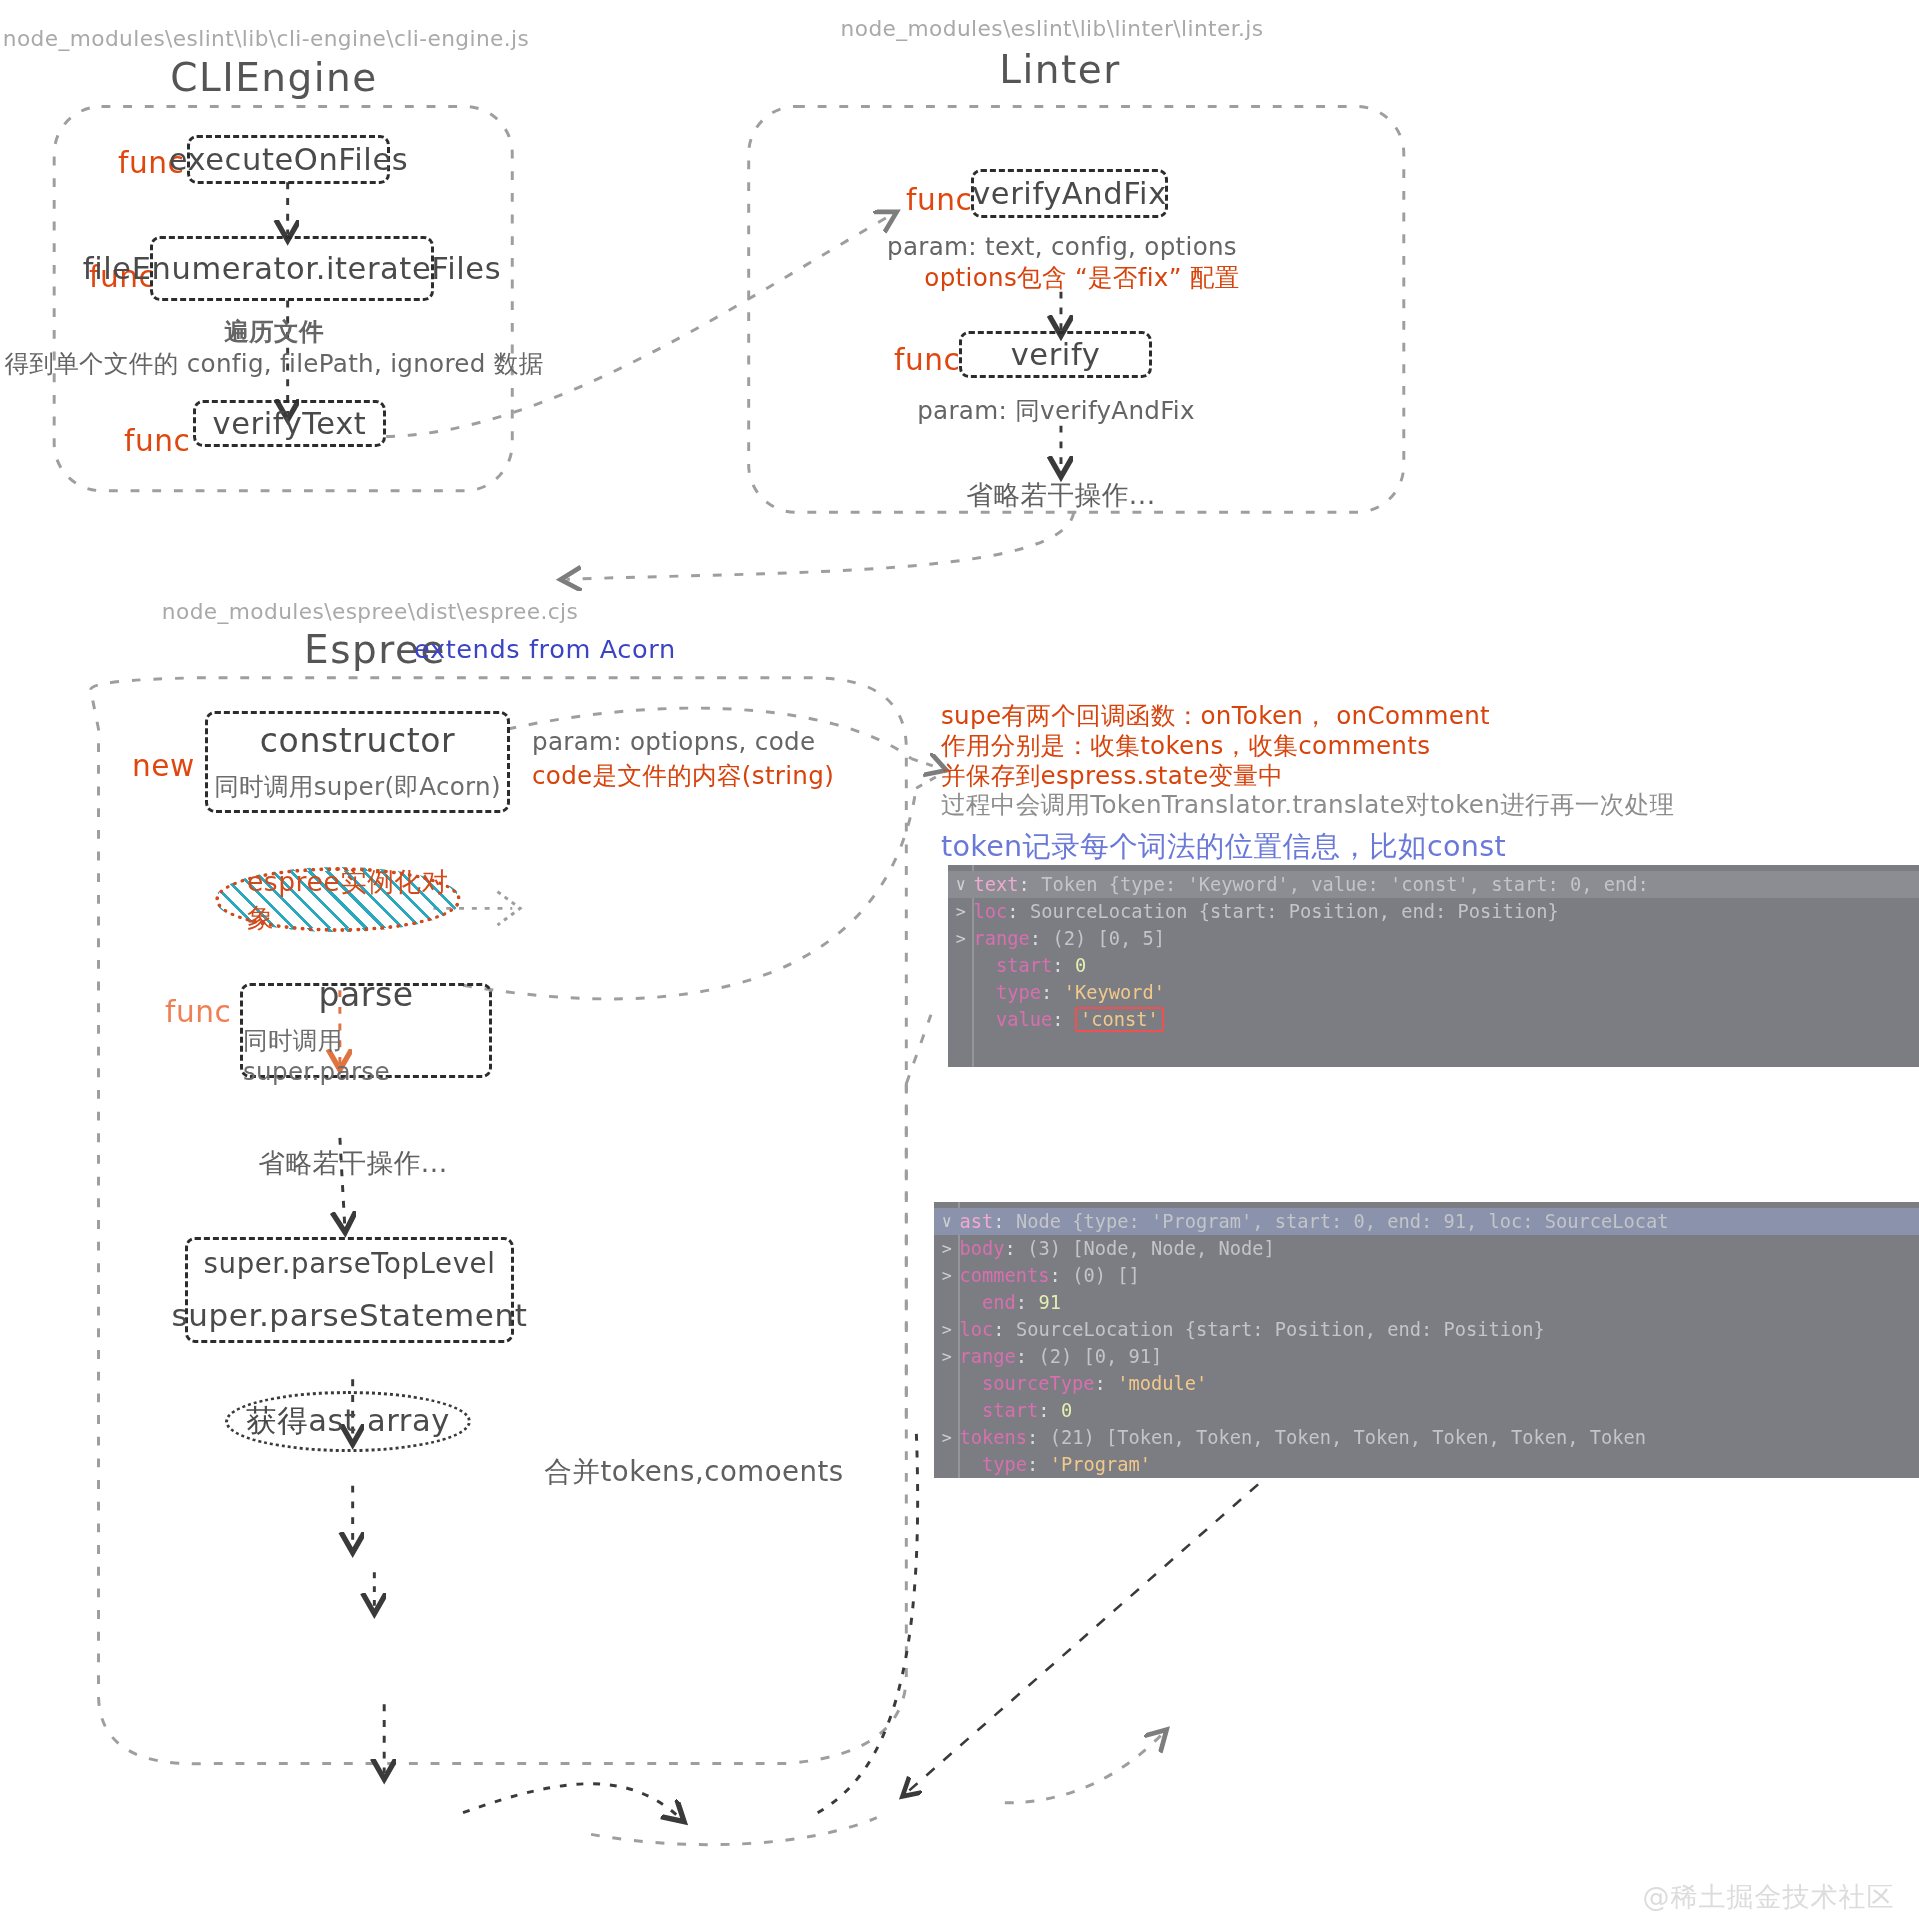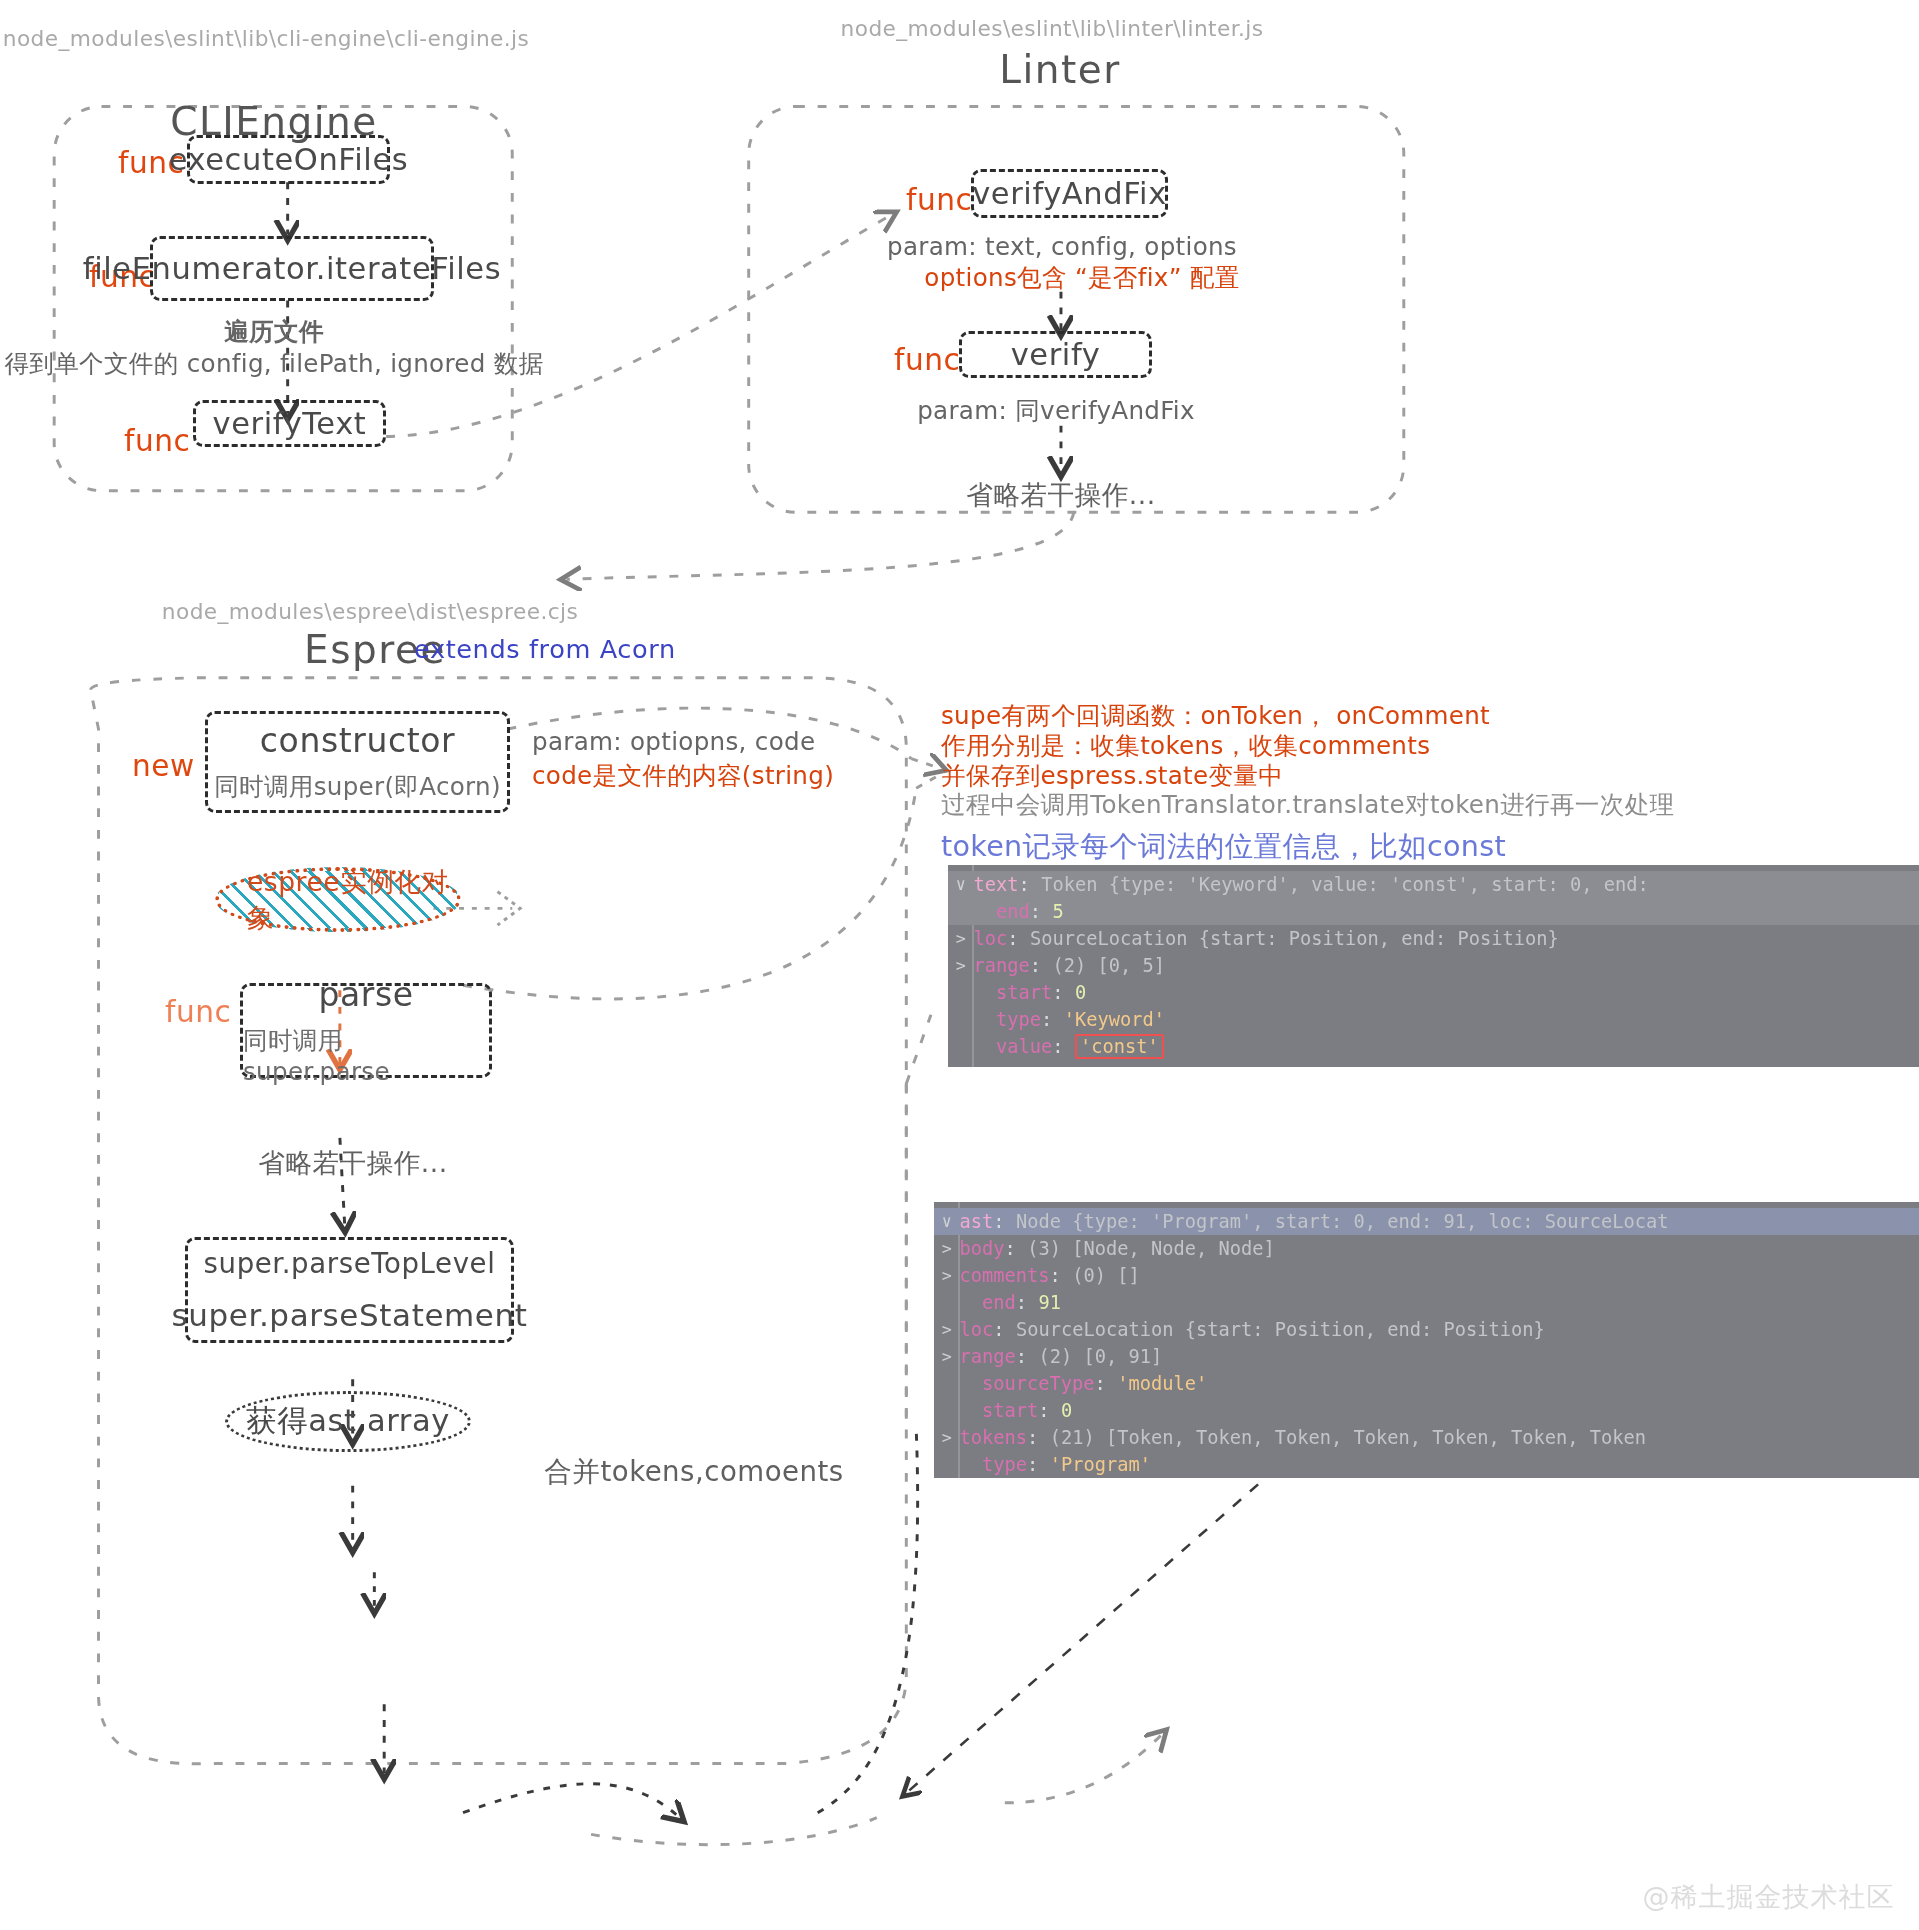--- a/index.html
+++ b/index.html
@@ -154,21 +154,21 @@
 
     <path d="M 1450 1355 L 920 1820" stroke="#3a3a3a" stroke-width="2.6" fill="none" stroke-dasharray="11 12" marker-end="url(#ahd)"></path>
 
     <path d="M 1020 1830 C 1100 1830 1150 1790 1180 1760" stroke="#9e9e9e" stroke-width="3" fill="none" stroke-dasharray="9 12" marker-end="url(#ah)"></path>
 
     <path d="M 920 1440 L 920 1100" stroke="#9e9e9e" stroke-width="3" fill="none" stroke-dasharray="9 13"></path>
     <path d="M 920 1100 L 945 1030" stroke="#9e9e9e" stroke-width="3" fill="none" stroke-dasharray="9 13"></path>
   </svg>
 
   <div class="abs ctr path-label" style="left:266px;top:25.6px;">node_modules\eslint\lib\cli-engine\cli-engine.js</div>
-  <div class="abs ctr group-title" style="left:274px;top:55px;margin-top:44px;">CLIEngine</div>
+  <div class="abs ctr group-title" style="left:274px;top:55px;">CLIEngine</div>
 
   <div class="abs func-tag" style="left:118px;top:146px;">func</div>
   <div class="dbox" style="left:187px;top:135px;width:203px;height:49px;">
     <span class="node-title">executeOnFiles</span>
   </div>
 
   <div class="abs func-tag" style="left:89px;top:260px;">func</div>
   <div class="dbox" style="left:150px;top:236px;width:284px;height:65px;">
     <span class="node-title">fileEnumerator.iterateFiles</span>
   </div>
@@ -241,21 +241,20 @@
 
   <div class="abs note-orange" style="left:941px;top:699px;">supe有两个回调函数：onToken， onComment</div>
   <div class="abs note-orange" style="left:941px;top:729px;">作用分别是：收集tokens，收集comments</div>
   <div class="abs note-orange" style="left:941px;top:759px;">并保存到espress.state变量中</div>
   <div class="abs note-gray" style="left:941px;top:788px;">过程中会调用TokenTranslator.translate对token进行再一次处理</div>
   <div class="abs note-blue" style="left:941px;top:827px;">token记录每个词法的位置信息，比如const</div>
 
   <div class="code-panel" id="panel-token" style="left:948px;top:865px;width:972px;height:202px;">
       <div class="gutter"></div>
       <div class="row hl"><span class="tw">∨</span><span class="k-prop-b">text</span><span class="k-plain">: </span><span class="k-dim">Token {type: 'Keyword', value: 'const', start: 0, end:</span></div>
-      <div class="row hl"><span class="k-prop">  end</span><span class="k-plain">: </span><span class="k-num">5</span></div>
       <div class="row"><span class="tw">&gt;</span><span class="k-prop">loc</span><span class="k-plain">: </span><span class="k-dim">SourceLocation {start: Position, end: Position}</span></div>
       <div class="row"><span class="tw">&gt;</span><span class="k-prop">range</span><span class="k-plain">: </span><span class="k-dim">(2) [0, 5]</span></div>
       <div class="row"><span class="k-prop">  start</span><span class="k-plain">: </span><span class="k-num">0</span></div>
       <div class="row"><span class="k-prop">  type</span><span class="k-plain">: </span><span class="k-str">'Keyword'</span></div>
       <div class="row"><span class="k-prop">  value</span><span class="k-plain">: </span><span class="k-str box-hi">'const'</span></div>
     </div>
 
   <div class="code-panel" id="panel-ast" style="left:934px;top:1202px;width:986px;height:276px;">
       <div class="gutter"></div>
       <div class="row sel"><span class="tw">∨</span><span class="k-prop-b">ast</span><span class="k-plain">: </span><span class="k-dim">Node {type: 'Program', start: 0, end: 91, loc: SourceLocat</span></div>

